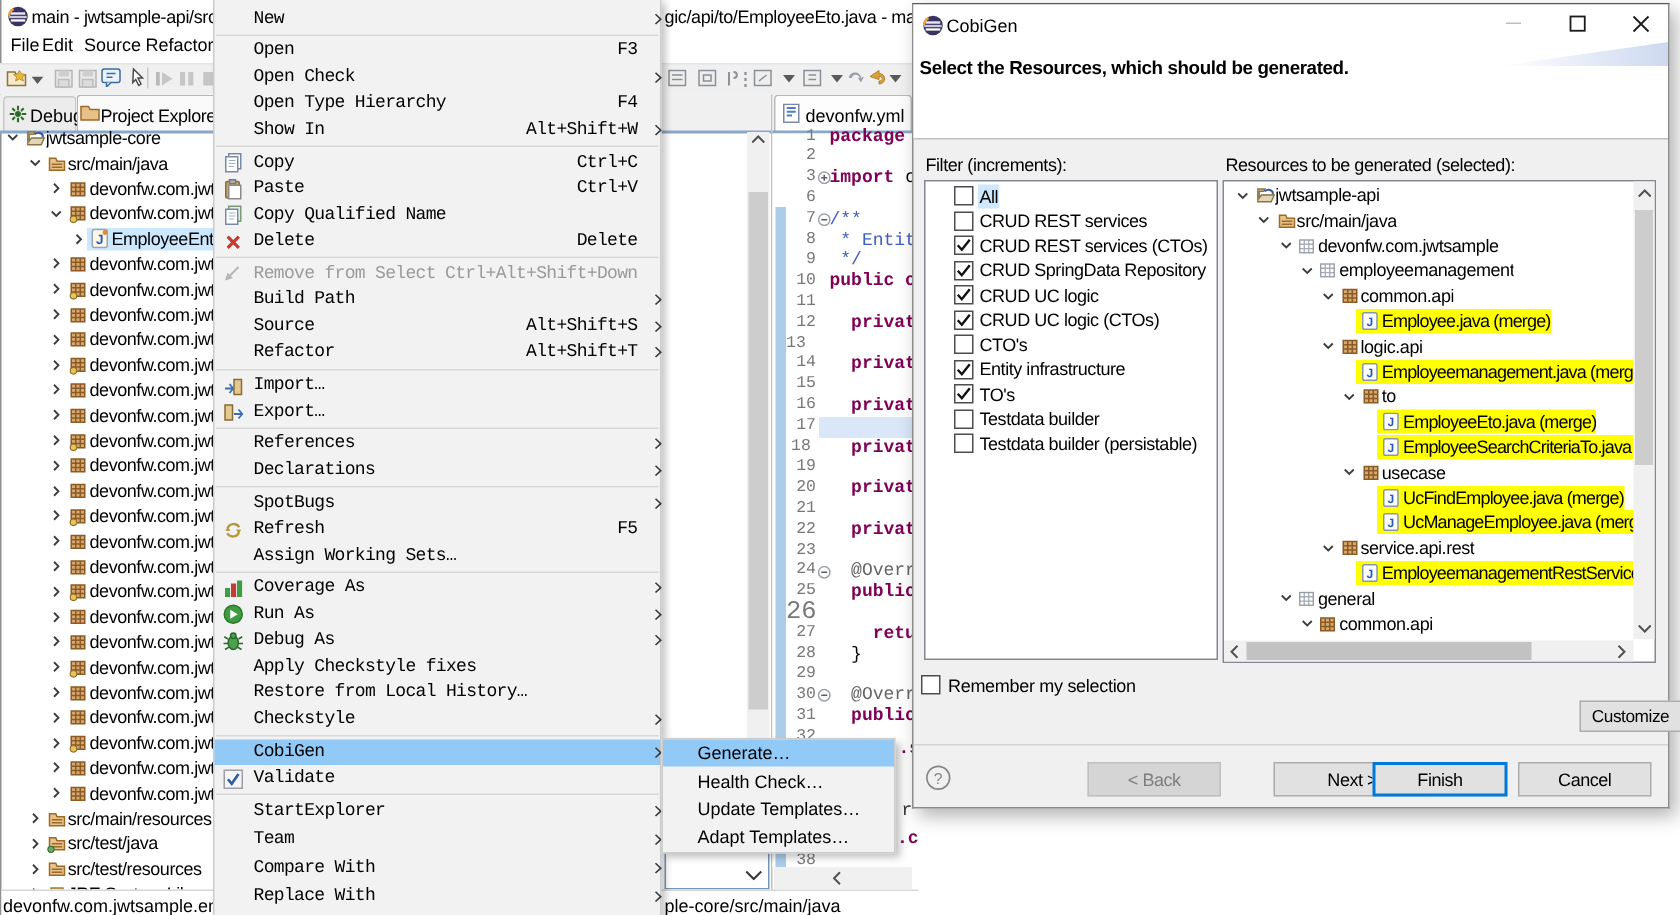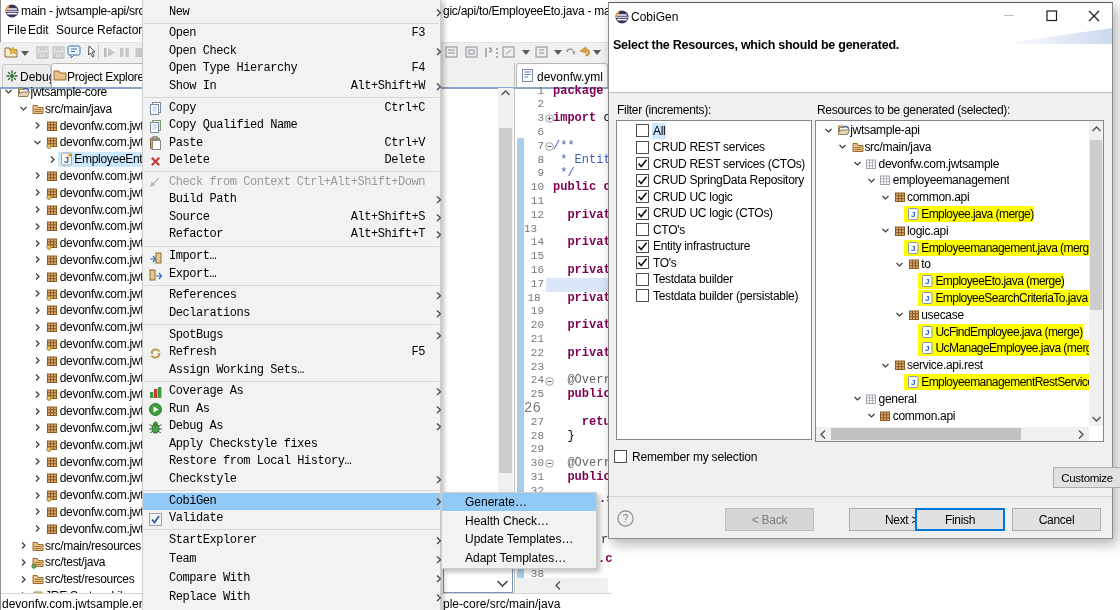--- a/index.html
+++ b/index.html
@@ -465,21 +465,21 @@
 <div class="abs mono" style="left:524px;top:374.4px;width:20px;text-align:right;font-size:11px;line-height:13.8px;color:#787878;">24</div>
 <svg class="abs" style="left:545px;top:376.6px;" width="9" height="9" viewBox="0 0 9 9">
       <circle cx="4.5" cy="4.5" r="3.8" fill="#fff" stroke="#9aa0a6"></circle>
       <g stroke="#5a5f64" stroke-width="1">
         <path d="M2.5 4.5 H6.5"></path>
       </g>
     </svg>
 <div class="abs mono" style="left:553px;top:374.4px;width:55px;overflow:hidden;font-size:12px;line-height:13.8px;white-space:pre;"><span class="ann">  @Overr</span></div>
 <div class="abs mono" style="left:524px;top:388.2px;width:20px;text-align:right;font-size:11px;line-height:13.8px;color:#787878;">25</div>
 <div class="abs mono" style="left:553px;top:388.2px;width:55px;overflow:hidden;font-size:12px;line-height:13.8px;white-space:pre;"><span class="kw">  public</span></div>
-<div class="abs mono" style="left:524px;top:402.0px;width:20px;text-align:left;font-size:14px;line-height:13.8px;color:#787878;">26</div>
+<div class="abs mono" style="left:524px;top:402.0px;width:20px;text-align:left;font-size:17px;line-height:13.8px;color:#787878;">26</div>
 <div class="abs mono" style="left:524px;top:415.8px;width:20px;text-align:right;font-size:11px;line-height:13.8px;color:#787878;">27</div>
 <div class="abs mono" style="left:553px;top:415.8px;width:55px;overflow:hidden;font-size:12px;line-height:13.8px;white-space:pre;"><span class="kw">    retu</span></div>
 <div class="abs mono" style="left:524px;top:429.6px;width:20px;text-align:right;font-size:11px;line-height:13.8px;color:#787878;">28</div>
 <div class="abs mono" style="left:553px;top:429.6px;width:55px;overflow:hidden;font-size:12px;line-height:13.8px;white-space:pre;">  }</div>
 <div class="abs mono" style="left:524px;top:443.4px;width:20px;text-align:right;font-size:11px;line-height:13.8px;color:#787878;">29</div>
 <div class="abs mono" style="left:524px;top:457.2px;width:20px;text-align:right;font-size:11px;line-height:13.8px;color:#787878;">30</div>
 <svg class="abs" style="left:545px;top:459.4px;" width="9" height="9" viewBox="0 0 9 9">
       <circle cx="4.5" cy="4.5" r="3.8" fill="#fff" stroke="#9aa0a6"></circle>
       <g stroke="#5a5f64" stroke-width="1">
         <path d="M2.5 4.5 H6.5"></path>
@@ -546,55 +546,55 @@
             <rect x="2.5" y="3.5" width="8" height="10" fill="#fff" stroke="#7a8aa5"></rect>
             <path d="M4.5 6 H9 M4.5 8 H9 M4.5 10 H8" stroke="#9db0c8" stroke-width="0.8"></path>
           </svg>
         </span>
 <span class="lab" style="">Copy</span>
 <span class="sc" style="">Ctrl+C</span>
 </div>
 <div class="mi" style="">
 <span class="ic">
           <svg class="abs" style="left:0;top:0;" width="15" height="15" viewBox="0 0 15 15">
+            <rect x="2.5" y="2" width="9" height="11" rx="1" fill="#caa56a" stroke="#8a6a35"></rect>
+            <rect x="5" y="0.8" width="4" height="2.6" fill="#b5b5b5" stroke="#777"></rect>
+            <rect x="4.5" y="4.5" width="8" height="9" fill="#fff" stroke="#8a8a8a"></rect>
+          </svg>
+        </span>
+<span class="lab" style="">Paste</span>
+<span class="sc" style="">Ctrl+V</span>
+</div>
+<div class="mi" style="">
+<span class="ic">
+          <svg class="abs" style="left:0;top:0;" width="15" height="15" viewBox="0 0 15 15">
             <rect x="4.5" y="1.5" width="8" height="10" fill="#dff0df" stroke="#7a9a7a"></rect>
             <rect x="2.5" y="3.5" width="8" height="10" fill="#fff" stroke="#7a8aa5"></rect>
             <path d="M4.5 6 H9 M4.5 8 H9 M4.5 10 H8" stroke="#9db0c8" stroke-width="0.8"></path>
           </svg>
         </span>
 <span class="lab" style="">Copy Qualified Name</span>
 </div>
 <div class="mi" style="">
 <span class="ic">
           <svg class="abs" style="left:0;top:0;" width="15" height="15" viewBox="0 0 15 15">
-            <rect x="2.5" y="2" width="9" height="11" rx="1" fill="#caa56a" stroke="#8a6a35"></rect>
-            <rect x="5" y="0.8" width="4" height="2.6" fill="#b5b5b5" stroke="#777"></rect>
-            <rect x="4.5" y="4.5" width="8" height="9" fill="#fff" stroke="#8a8a8a"></rect>
-          </svg>
-        </span>
-<span class="lab" style="">Paste</span>
-<span class="sc" style="">Ctrl+V</span>
-</div>
-<div class="mi" style="">
-<span class="ic">
-          <svg class="abs" style="left:0;top:0;" width="15" height="15" viewBox="0 0 15 15">
             <path d="M3 4.5 L4.5 3 L7.5 6 L10.5 3 L12 4.5 L9 7.5 L12 10.5 L10.5 12 L7.5 9 L4.5 12 L3 10.5 L6 7.5 Z" fill="#c33b33"></path>
           </svg>
         </span>
 <span class="lab" style="">Delete</span>
 <span class="sc" style="">Delete</span>
 </div>
 <div class="sep"></div>
 <div class="mi" style="">
 <span class="ic">
           <svg class="abs" style="left:0;top:0;" width="15" height="15" viewBox="0 0 15 15">
             <path d="M3 11 L11 3 M3 11 l3 -1 -2 -2 Z" stroke="#b5b5b5" fill="#cfcfcf" stroke-width="1.3"></path>
           </svg>
         </span>
-<span class="lab" style="color:#9a9a9a;">Check from Context</span>
+<span class="lab" style="color:#9a9a9a;">Remove from Select</span>
 <span class="sc" style="color:#9a9a9a;">Ctrl+Alt+Shift+Down</span>
 </div>
 <div class="mi" style="">
 <span class="lab" style="">Build Path</span>
 <span class="ar">
           <svg class="abs" style="left:0;top:0;" width="8" height="13" viewBox="0 0 8 13">
             <path d="M2 3.5 L5.5 6.75 L2 10" stroke="#3b3b3b" fill="none" stroke-width="1.1"></path>
           </svg>
         </span>
 </div>

